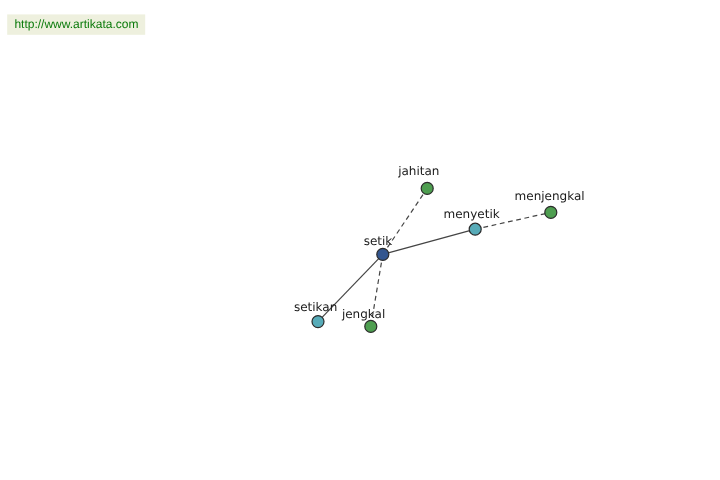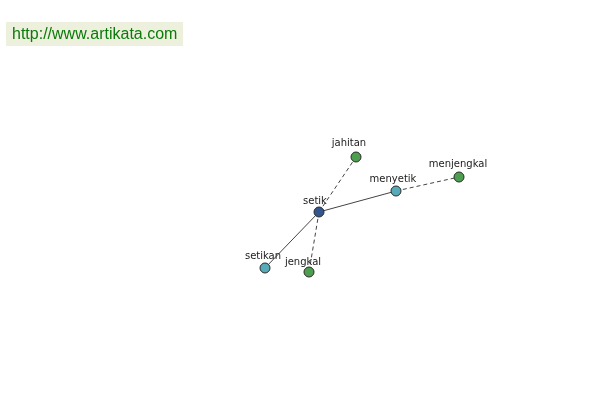--- a/index.html
+++ b/index.html
@@ -10,24 +10,24 @@
   }
   .screen {
     position: relative;
     width: 600px;
     height: 400px;
     background: #ffffff;
     overflow: hidden;
   }
   .url-badge {
     position: absolute;
-    top: 22px;
+    top: 12px;
     left: 6px;
     padding: 3px 6px;
-    font-size: 16px;
+    font-size: 10px;
     font-family: "Liberation Sans", sans-serif;
     line-height: 1.1;
     white-space: nowrap;
   }
   svg.graph {
     position: absolute;
     top: 0;
     left: 0;
   }
   svg.graph text {

